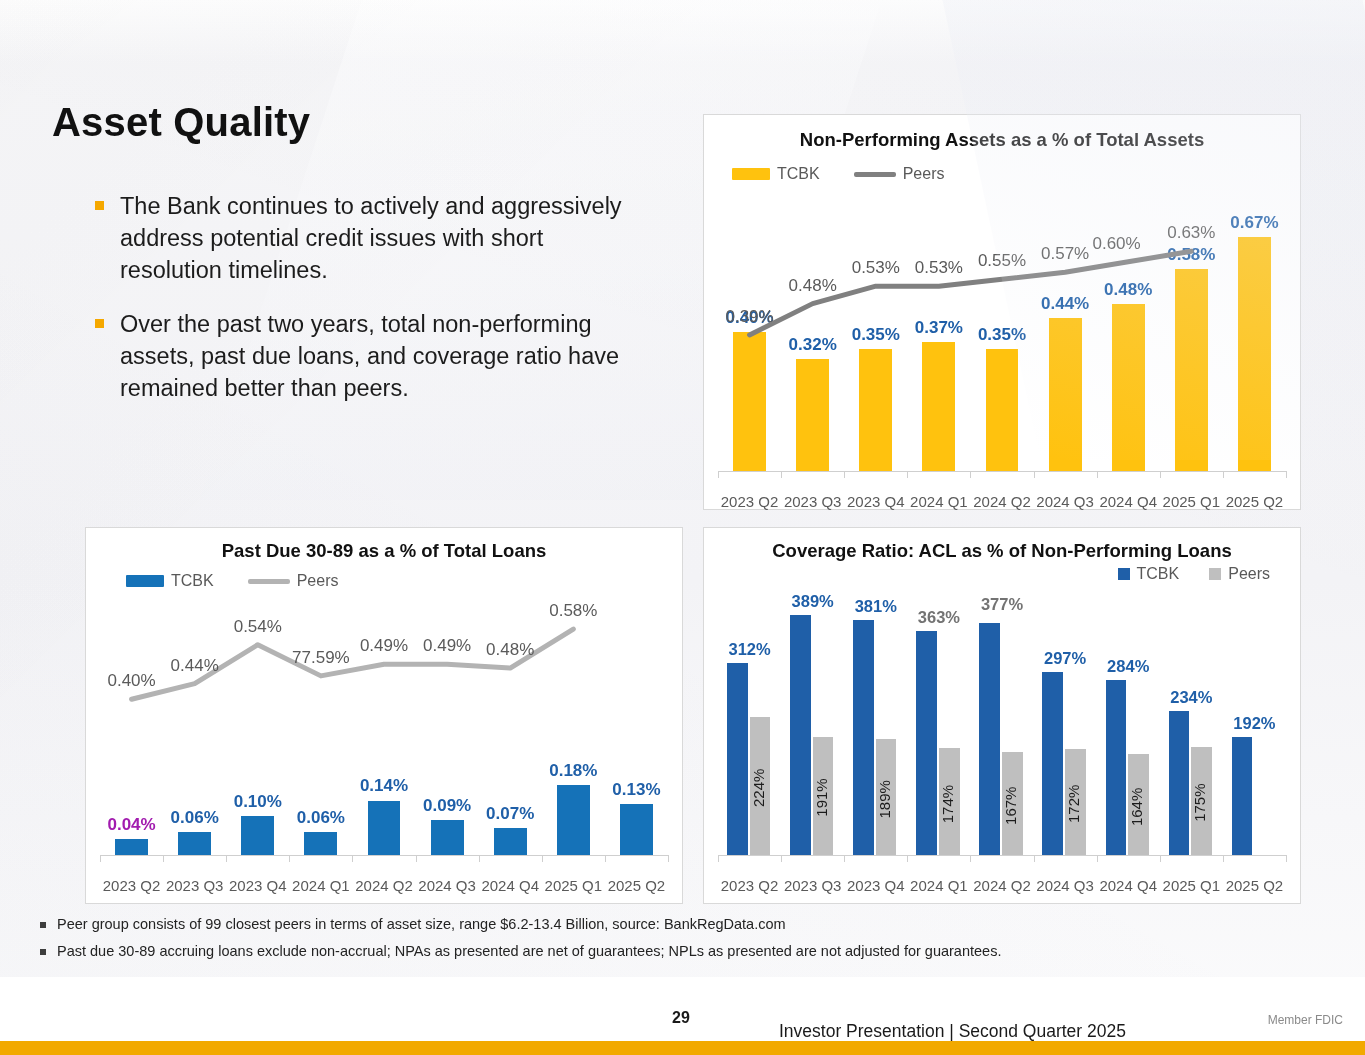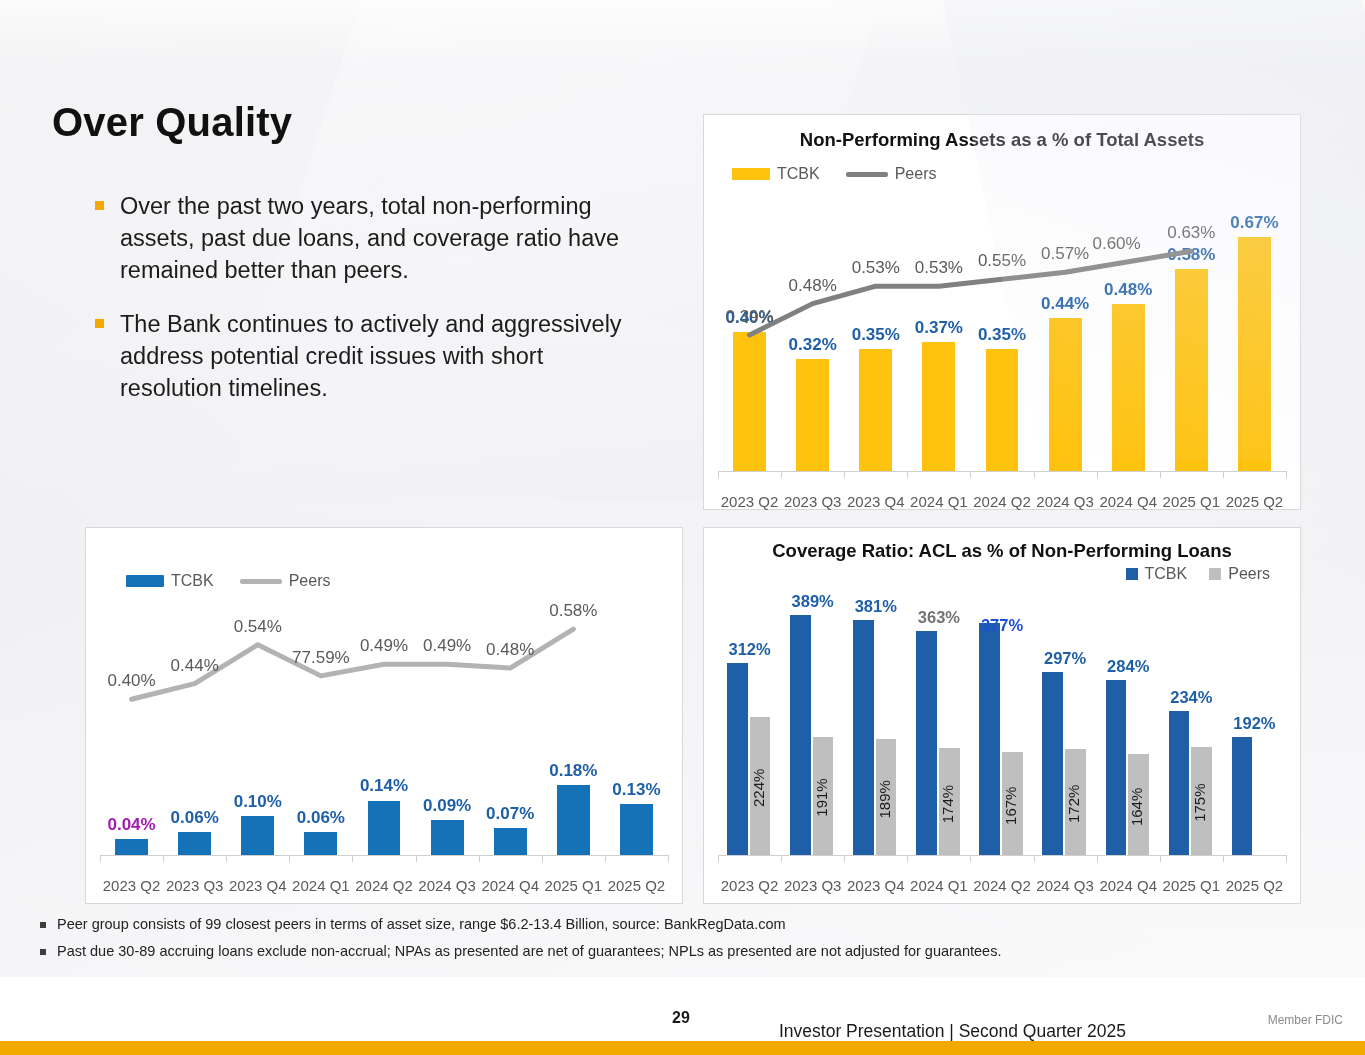--- a/index.html
+++ b/index.html
@@ -48,21 +48,21 @@
   #npa-box{left:703px;top:114px;width:596px;height:394px;}
   #pd-box{left:85px;top:527px;width:596px;height:375px;}
   #cov-box{left:703px;top:527px;width:596px;height:375px;}
 
   .chart-title{
     position:absolute;left:0;right:0;text-align:center;
     font-size:18.5px;font-weight:bold;color:#111;
   }
 
   
-  .legend{position:absolute;display:flex;align-items:flex-end;font-size:16px;color:#595959;}
+  .legend{position:absolute;display:flex;align-items:flex-end;gap:8px;font-size:16px;color:#595959;}
   .lg-item{display:flex;align-items:center;gap:7px;}
   .sw-bar{width:38px;height:12px;border-radius:1px;}
   .sw-line{width:42px;height:5px;border-radius:2px;}
   .sw-sq{width:12px;height:12px;}
 
   
   .plot{position:absolute;}
   .axis-line{position:absolute;left:0;right:0;height:1px;background:#cfcfcf;}
   .tick{position:absolute;width:1px;background:#cfcfcf;}
   .cat-row{position:absolute;display:flex;}
@@ -100,30 +100,30 @@
   #logo-text{font-size:27px;font-weight:bold;color:#1a1a1a;letter-spacing:-.6px;}
   #pagenum{position:absolute;left:672px;top:32px;font-size:16px;font-weight:bold;color:#1a1a1a;}
   #footcenter{position:absolute;left:779px;top:32px;font-size:17.5px;color:#1a1a1a;margin-top:12px;}
   #fdic{position:absolute;right:22px;top:36px;font-size:12px;color:#8a8a8a;}
 </style>
 </head>
 <body>
 
 <div id="slide">
 
-  <div id="title">Over Quality</div>
+  <div id="title">Asset Quality</div>
 
   <div id="bullets">
     <div class="bullet">
       <span class="bsq"></span>
-      <span class="btxt">Over the past two years, total non-performing assets, past due loans, and coverage ratio have remained better than peers.</span>
+      <span class="btxt">The Bank continues to actively and aggressively address potential credit issues with short resolution timelines.</span>
     </div>
     <div class="bullet">
       <span class="bsq"></span>
-      <span class="btxt">The Bank continues to actively and aggressively address potential credit issues with short resolution timelines.</span>
+      <span class="btxt">Over the past two years, total non-performing assets, past due loans, and coverage ratio have remained better than peers.</span>
     </div>
   </div>
 
   <div class="chart-box" id="npa-box">
     <div class="chart-title" style="top:14px;">Non-Performing Assets as a % of Total Assets</div>
     <div class="legend" style="left:28px;top:50px;">
       <span class="lg-item">
         <span class="sw-bar" style="background:#FFC20E"></span>
         <span>TCBK</span>
       </span>
@@ -181,20 +181,21 @@
         <div class="cat" style="width: 11.1111%;">2024 Q1</div>
         <div class="cat" style="width: 11.1111%;">2024 Q2</div>
         <div class="cat" style="width: 11.1111%;">2024 Q3</div>
         <div class="cat" style="width: 11.1111%;">2024 Q4</div>
         <div class="cat" style="width: 11.1111%;">2025 Q1</div>
         <div class="cat" style="width: 11.1111%;">2025 Q2</div>
       </div>
   </div>
 
   <div class="chart-box" id="pd-box">
+    <div class="chart-title" style="top:12px;">Past Due 30-89 as a % of Total Loans</div>
     <div class="legend" style="left:40px;top:44px;">
       <span class="lg-item">
         <span class="sw-bar" style="background:#1572B8"></span>
         <span>TCBK</span>
       </span>
       <span class="lg-item" style="margin-left:26px;">
         <span class="sw-line" style="background:#B3B3B3"></span>
         <span>Peers</span>
       </span>
     </div>
@@ -279,21 +280,21 @@
         <div class="tick" style="left: 568px; top: 265px; height: 7px;"></div>
         <div class="bar" style="left: 8.83556px; width: 20.72px; height: 192.279px; bottom: 18px; background: rgb(31, 95, 168);"></div>
         <div class="dlabel" style="left: 0px; width: 63.1111px; top: 49.7209px; font-size: 16.5px; color: rgb(31, 95, 168);">312%</div>
         <div class="bar" style="left: 71.9467px; width: 20.72px; height: 239.733px; bottom: 18px; background: rgb(31, 95, 168);"></div>
         <div class="dlabel" style="left: 63.1111px; width: 63.1111px; top: 2.26744px; font-size: 16.5px; color: rgb(31, 95, 168);">389%</div>
         <div class="bar" style="left: 135.058px; width: 20.72px; height: 234.802px; bottom: 18px; background: rgb(31, 95, 168);"></div>
         <div class="dlabel" style="left: 126.222px; width: 63.1111px; top: 7.19767px; font-size: 16.5px; color: rgb(31, 95, 168);">381%</div>
         <div class="bar" style="left: 198.169px; width: 20.72px; height: 223.709px; bottom: 18px; background: rgb(31, 95, 168);"></div>
         <div class="dlabel" style="left: 189.333px; width: 63.1111px; top: 18.2907px; font-size: 16.5px; color: #737373;">363%</div>
         <div class="bar" style="left: 261.28px; width: 20.72px; height: 232.337px; bottom: 18px; background: rgb(31, 95, 168);"></div>
-        <div class="dlabel" style="left: 252.444px; width: 63.1111px; top: 26px; font-size: 16.5px; color: #1d4ed8;">377%</div>
+        <div class="dlabel" style="left: 252.444px; width: 63.1111px; top: 5px; font-size: 16.5px; color: #737373;">377%</div>
         <div class="bar" style="left: 324.391px; width: 20.72px; height: 183.035px; bottom: 18px; background: rgb(31, 95, 168);"></div>
         <div class="dlabel" style="left: 315.556px; width: 63.1111px; top: 58.9651px; font-size: 16.5px; color: rgb(31, 95, 168);">297%</div>
         <div class="bar" style="left: 387.502px; width: 20.72px; height: 175.023px; bottom: 18px; background: rgb(31, 95, 168);"></div>
         <div class="dlabel" style="left: 378.667px; width: 63.1111px; top: 66.9767px; font-size: 16.5px; color: rgb(31, 95, 168);">284%</div>
         <div class="bar" style="left: 450.613px; width: 20.72px; height: 144.209px; bottom: 18px; background: rgb(31, 95, 168);"></div>
         <div class="dlabel" style="left: 441.778px; width: 63.1111px; top: 97.7907px; font-size: 16.5px; color: rgb(31, 95, 168);">234%</div>
         <div class="bar" style="left: 513.724px; width: 20.72px; height: 118.326px; bottom: 18px; background: rgb(31, 95, 168);"></div>
         <div class="dlabel" style="left: 504.889px; width: 63.1111px; top: 123.674px; font-size: 16.5px; color: rgb(31, 95, 168);">192%</div>
         <div class="bar" style="left: 31.5556px; width: 20.72px; height: 138.047px; bottom: 18px; background: rgb(191, 191, 191);"></div>
         <div class="vlabel" style="left: 31.5556px; width: 20.72px; top: 134.953px; height: 126.047px;">224%</div>

